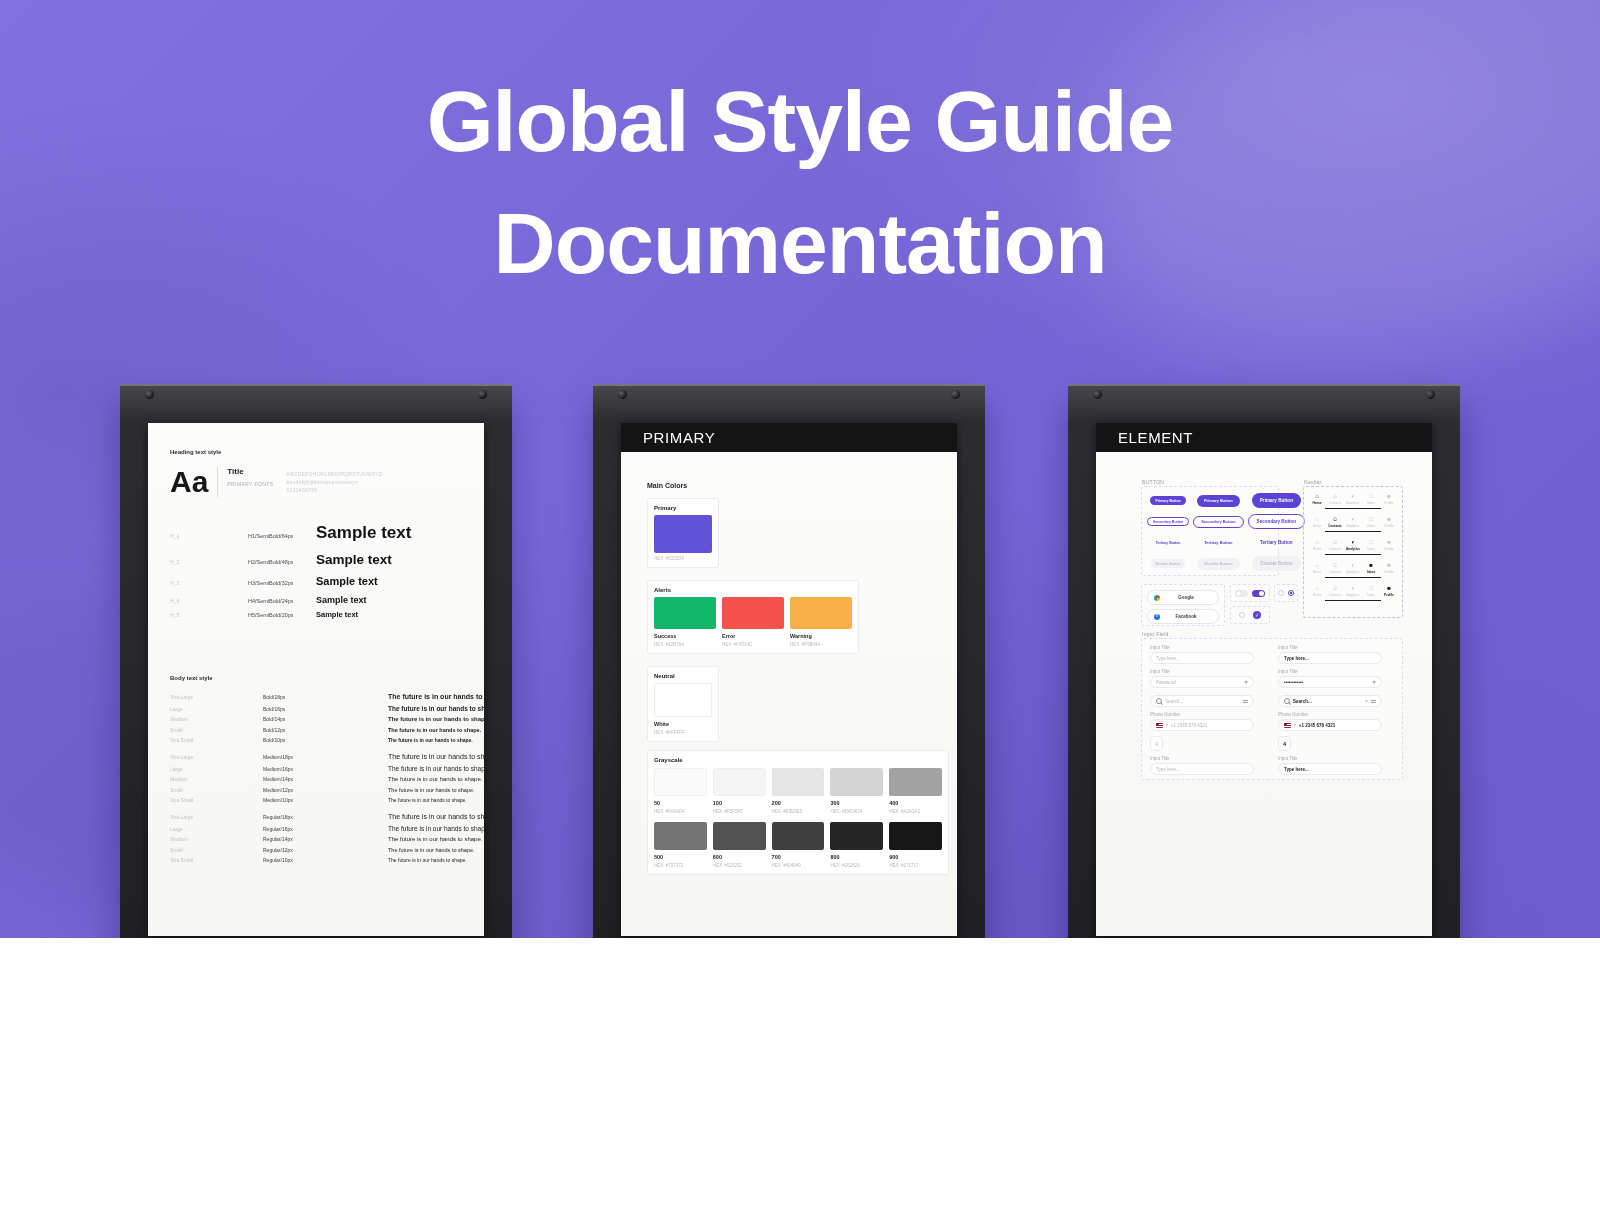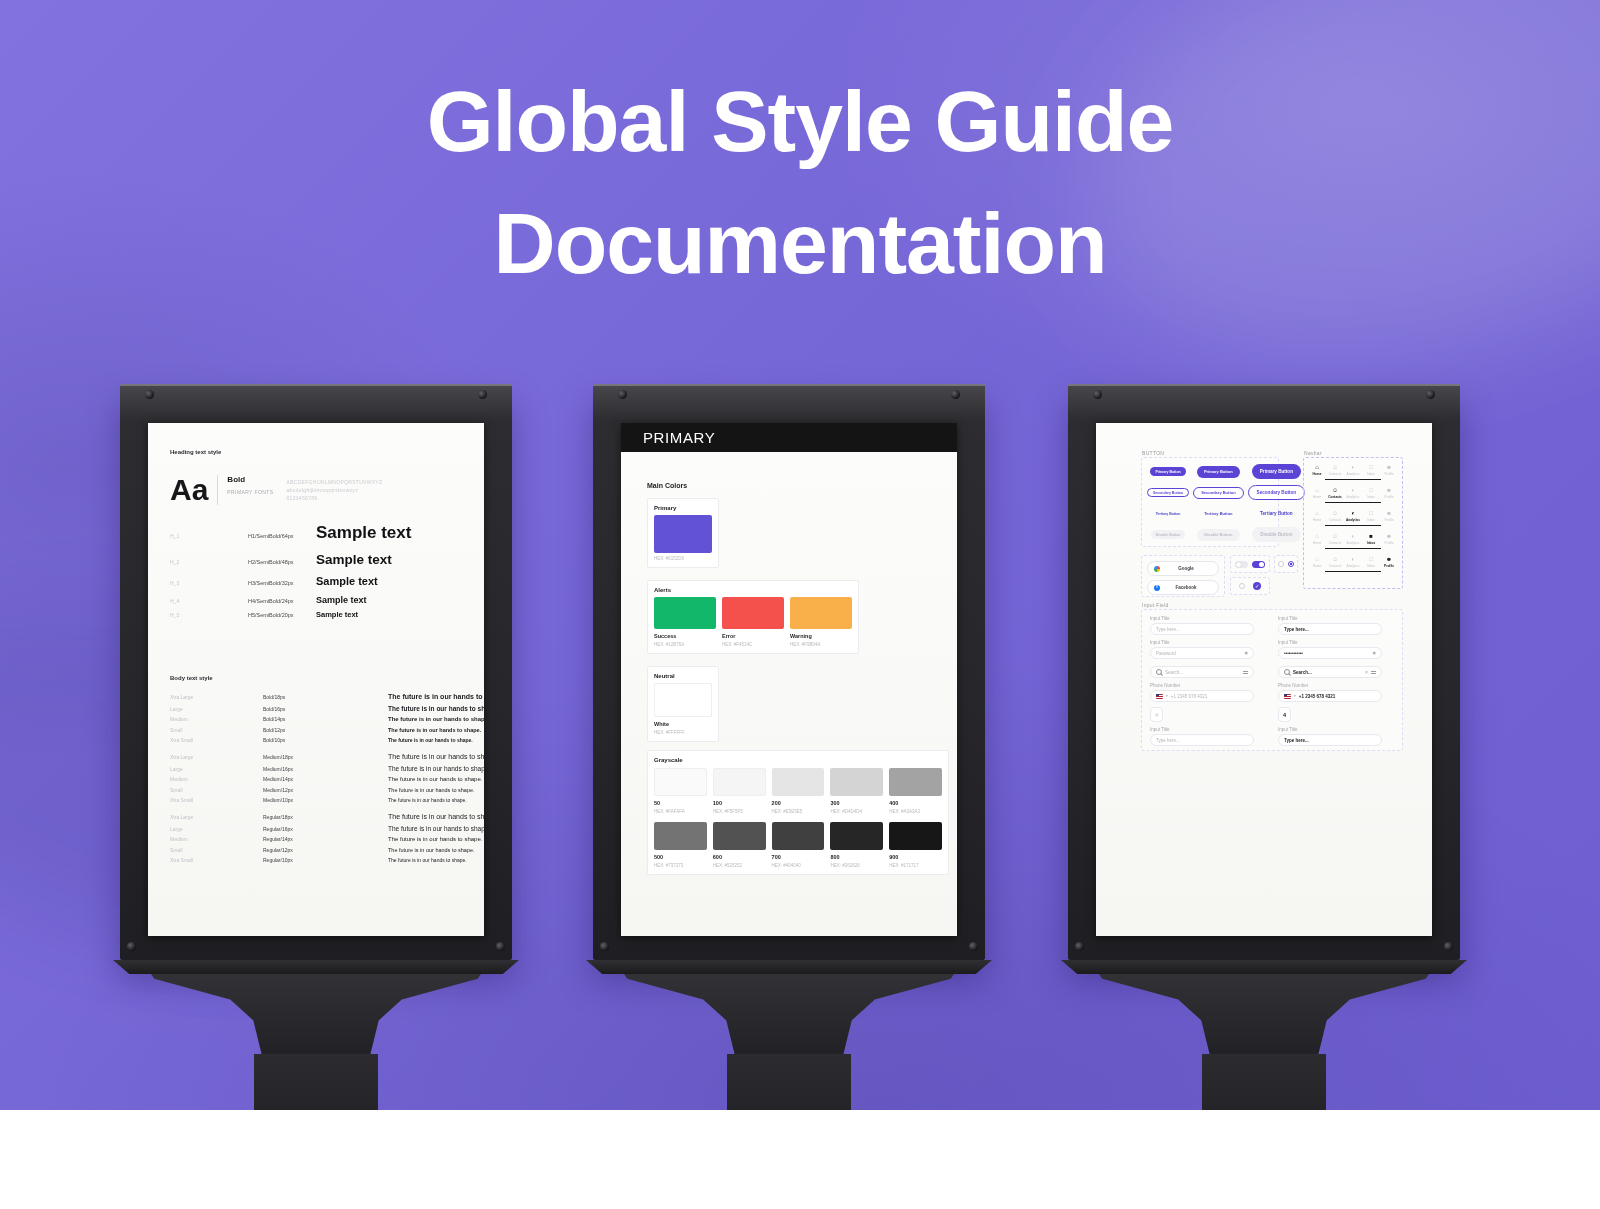--- a/index.html
+++ b/index.html
@@ -1,17 +1,17 @@
 <!DOCTYPE html>
 <html><head>
 <meta charset="utf-8">
 <style>
   html,body{margin:0;padding:0;}
   body{width:1600px;height:1209px;overflow:hidden;font-family:"Liberation Sans","DejaVu Sans",sans-serif;}
-  .stage{position:relative;width:1600px;height:1110px;overflow:hidden;
+  .stage{position:relative;width:1600px;height:938px;overflow:hidden;
     background:
       radial-gradient(900px 520px at 86% 10%, rgba(255,255,255,.12), transparent 62%),
       radial-gradient(700px 500px at 4% 42%, rgba(10,0,60,.10), transparent 60%),
       radial-gradient(1300px 700px at 55% 100%, rgba(10,0,60,.12), transparent 66%),
       linear-gradient(135deg,#8172DF 0%,#7667D7 45%,#6E5ED1 100%);}
   .streak{position:absolute;border-radius:50%;filter:blur(46px);pointer-events:none;}
   .s1{left:1080px;top:-80px;width:720px;height:420px;background:rgba(255,255,255,.10);transform:rotate(-18deg);}
   .s2{left:-160px;top:620px;width:620px;height:320px;background:rgba(20,5,80,.10);transform:rotate(14deg);}
 
   .title{position:absolute;left:0;top:60px;width:100%;text-align:center;color:#ffffff;
@@ -35,21 +35,21 @@
   .abs{position:absolute;}
 
   .shelf{position:relative;left:-7px;width:406px;height:14px;
     background:linear-gradient(#303034,#1b1b1e);clip-path:polygon(0 0,100% 0,96% 100%,4% 100%);}
   .ped-top{margin:0 auto;width:330px;height:80px;background:linear-gradient(180deg,#323236,#222226);
     clip-path:polygon(0 0,100% 0,99% 6%,76% 32%,69% 58%,66.5% 100%,33.5% 100%,31% 58%,24% 32%,1% 6%);}
   .ped-col{margin:0 auto;width:124px;height:100px;background:linear-gradient(180deg,#2c2c30 0%,#242428 60%,#1d1d21 100%);}
 
   
   .sec{font-size:6px;font-weight:700;color:#2e2e33;}
-  .t-preview{display:flex;margin-top:8px;}
+  .t-preview{display:flex;}
   .t-aa{font-size:30px;font-weight:700;color:#17171a;line-height:1;}
   .t-div{width:1px;background:#d9d9de;margin:0 9px;align-self:stretch;}
   .t-fam-name{font-size:8px;font-weight:700;color:#1a1a1e;}
   .t-fam-role{font-size:5px;color:#a9a9b0;letter-spacing:.4px;margin-top:5px;}
   .t-alpha{margin-left:13px;font-size:5px;color:#cbcbd1;line-height:8px;letter-spacing:.3px;align-self:center;}
   .t-hrow{display:flex;align-items:baseline;}
   .t-hrow .c1{width:78px;font-size:5px;color:#c6c6cb;flex:none;}
   .t-hrow .c2{width:68px;font-size:5.5px;color:#4a4a4f;flex:none;}
   .t-hrow .c3{font-weight:700;color:#121215;line-height:1.15;white-space:nowrap;}
   .t-hrow:nth-child(1){margin-bottom:9px}.t-hrow:nth-child(2){margin-bottom:8px}
@@ -157,21 +157,21 @@
       <span class="screw bl"></span>
       <span class="screw br"></span>
       <div class="poster">
         <div class="poster-body">
           <div class="abs sec" style="left:22px;top:26px">Heading text style</div>
 
           <div class="abs t-preview" style="left:22px;top:44px">
             <div class="t-aa">Aa</div>
             <div class="t-div"></div>
             <div>
-              <div class="t-fam-name">Bold</div>
+              <div class="t-fam-name">Title</div>
               <div class="t-fam-role">PRIMARY FONTS</div>
             </div>
             <div class="t-alpha">
               <div>ABCDEFGHIJKLMNOPQRSTUVWXYZ</div>
               <div>abcdefghijklmnopqrstuvwxyz</div>
               <div>0123456789</div>
             </div>
           </div>
 
           <div class="abs" style="left:22px;top:100px">
@@ -407,20 +407,23 @@
     <div class="ped-col"></div>
   </div>
 
   <div class="kiosk" style="left:1068px">
     <div class="frame">
       <span class="screw tl"></span>
       <span class="screw tr"></span>
       <span class="screw bl"></span>
       <span class="screw br"></span>
       <div class="poster">
+        <div class="poster-header">
+          <span>ELEMENT</span>
+        </div>
         <div class="poster-body">
           <div class="abs e-label" style="left:46px;top:27px">BUTTON</div>
 
           <div class="dash" style="left:45px;top:34px;width:138px;height:90px">
             <div class="btn-grid">
               <span class="btn primary sm">Primary Button</span>
               <span class="btn primary md">Primary Button</span>
               <span class="btn primary lg">Primary Button</span>
               <span class="btn secondary sm">Secondary Button</span>
               <span class="btn secondary md">Secondary Button</span>

